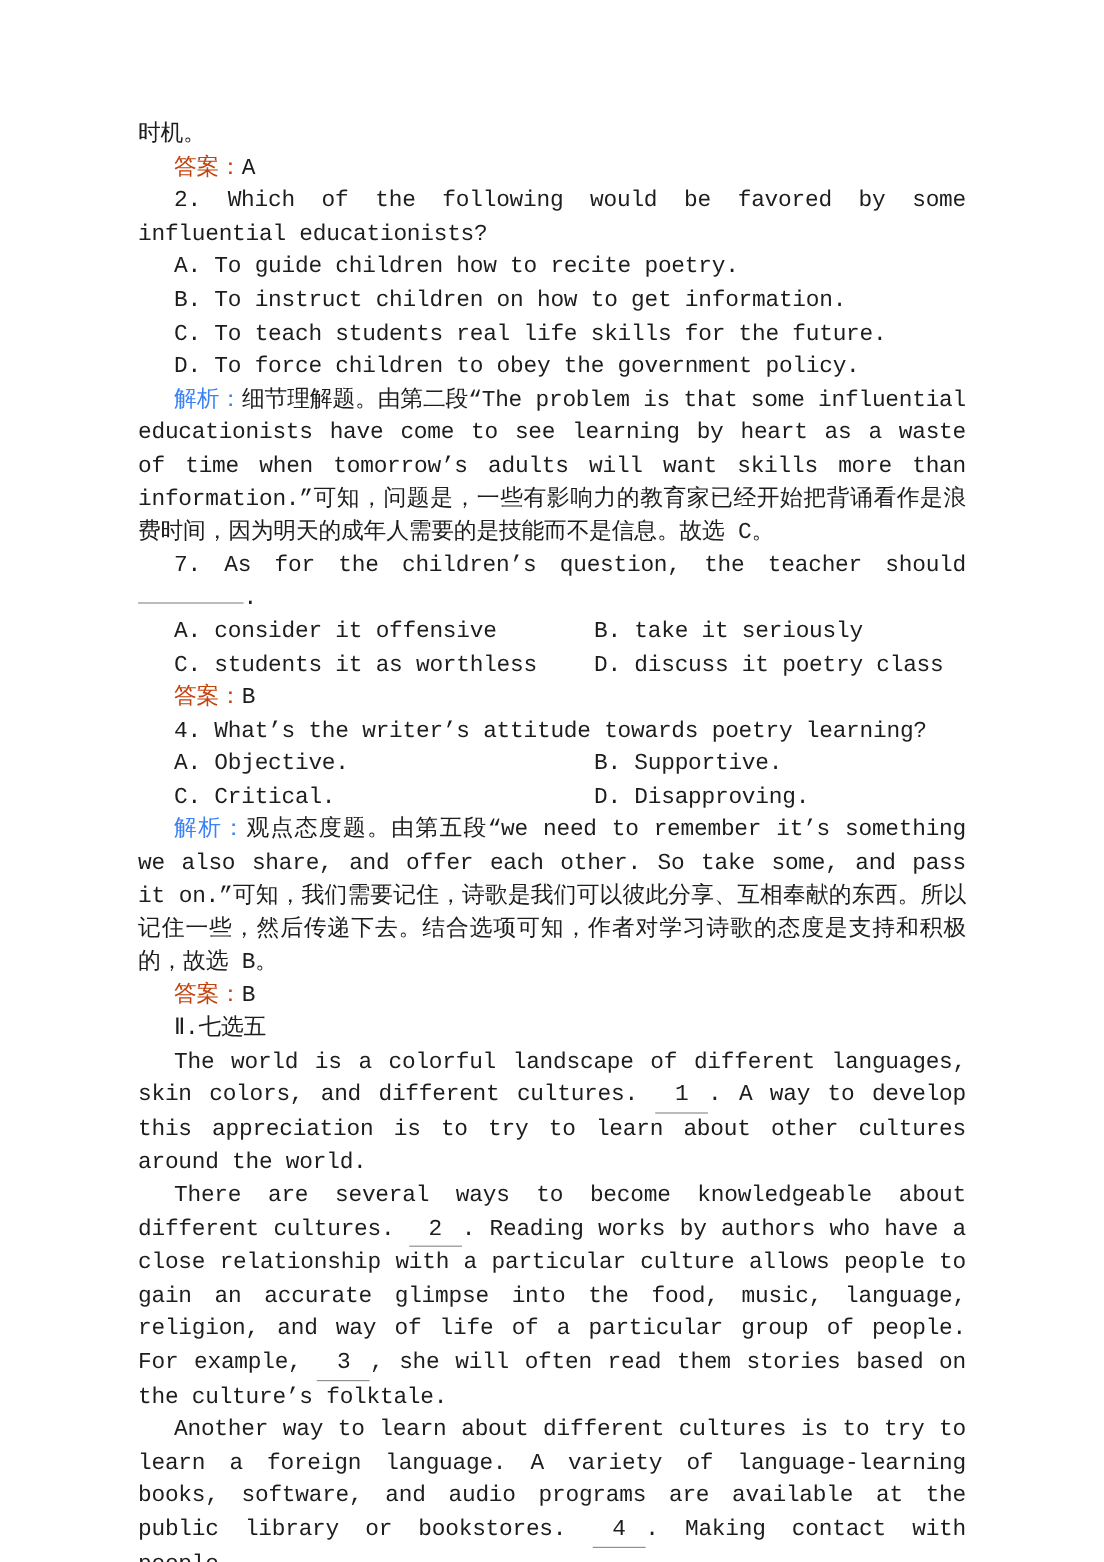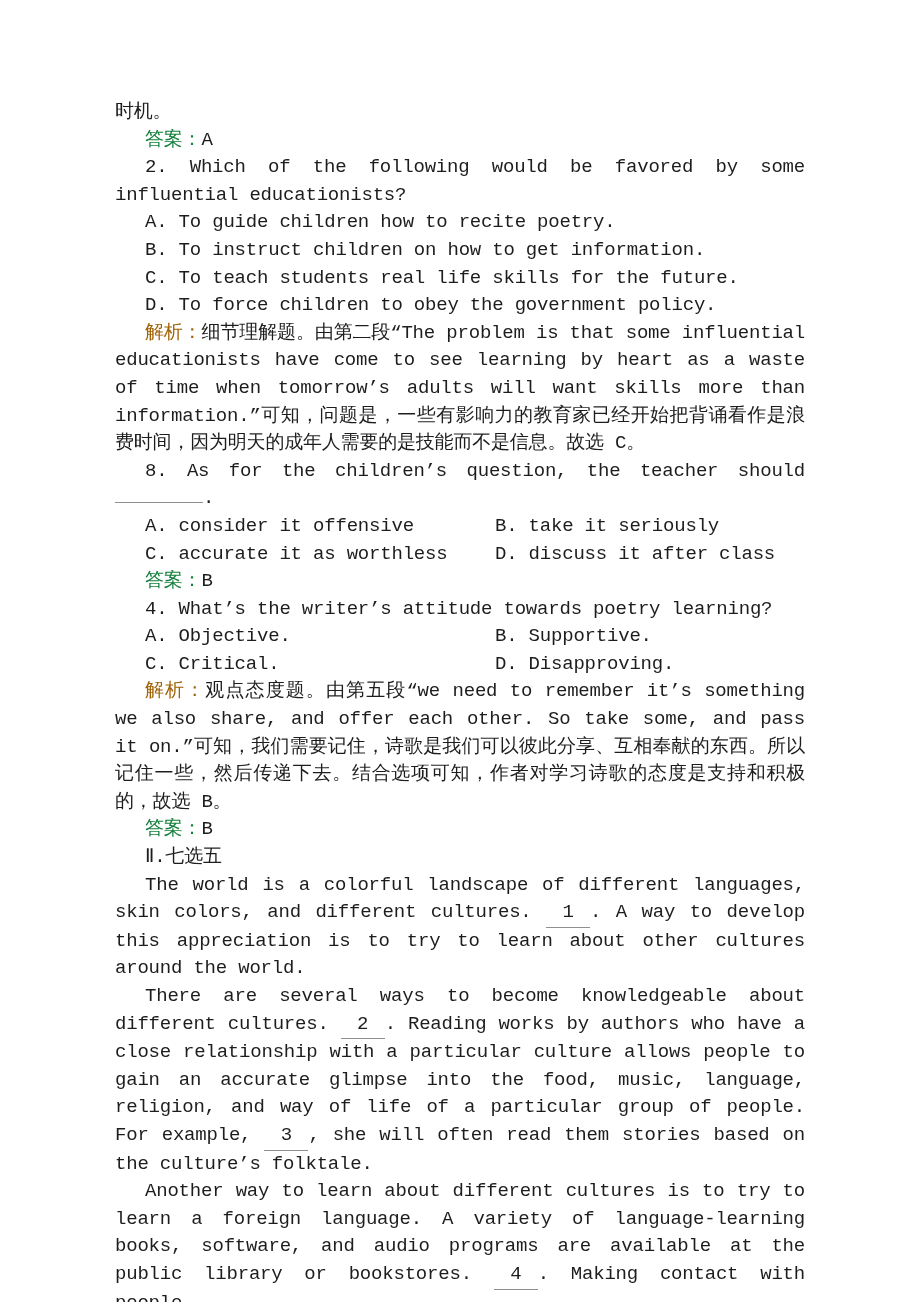--- a/index.html
+++ b/index.html
@@ -6,22 +6,22 @@
   body {
     width: 920px; height: 1302px; position: relative; overflow: hidden;
     font-family: "Liberation Mono", "DejaVu Sans Mono", monospace;
   }
   .doc {
     position: absolute; left: 115px; top: 99px; width: 690px;
     font-size: 19px; line-height: 27.6px; color: #1d1d1d; letter-spacing: -0.2px;
   }
   p { margin: 0; text-align: justify; }
   .indent { text-indent: 30px; }
-  .lbl-answer { color: #15803d; }
-  .lbl-analysis { color: #a16207; margin-top: 37px; }
+  .lbl-answer { color: #c2410c; }
+  .lbl-analysis { color: #3b82f6; margin-top: 37px; }
   .opt-row { display: flex; padding-left: 30px; text-align: left; }
   .opt-row .c1 { width: 350px; flex: 0 0 350px; }
   .opt-row .c2 { flex: 1; font-family: Liberation Mono, monospace; }
   .blank {
     display: inline-block; min-width: 44px; text-indent: 0;
     border-bottom: 1px solid #8f8f8f; text-align: center; color: #1d1d1d;
   }
   .blank-wide { min-width: 88px; }
 </style>
 </head>
@@ -33,28 +33,28 @@
 
   <p class="indent"><span class="lbl-answer">答案：</span><span>A</span></p>
 
   <p class="indent">2. Which of the following would be favored by some influential educationists?</p>
   <p class="indent">A. To guide children how to recite poetry.</p>
   <p class="indent">B. To instruct children on how to get information.</p>
   <p class="indent">C. To teach students real life skills for the future.</p>
   <p class="indent">D. To force children to obey the government policy.</p>
   <p class="indent"><span class="lbl-analysis">解析：</span><span>细节理解题。由第二段“The problem is that some influential educationists have come to see learning by heart as a waste of time when tomorrow’s adults will want skills more than information.”可知，问题是，一些有影响力的教育家已经开始把背诵看作是浪费时间，因为明天的成年人需要的是技能而不是信息。故选 C。</span></p>
 
-  <p class="indent"><span>8. As for the children’s question, the teacher should </span><span class="blank blank-wide"></span><span>.</span></p>
+  <p class="indent"><span>7. As for the children’s question, the teacher should </span><span class="blank blank-wide"></span><span>.</span></p>
   <div class="opt-row">
     <span class="c1">A. consider it offensive</span>
     <span class="c2">B. take it seriously</span>
   </div>
   <div class="opt-row">
-    <span class="c1">C. accurate it as worthless</span>
-    <span class="c2">D. discuss it after class</span>
+    <span class="c1">C. students it as worthless</span>
+    <span class="c2">D. discuss it poetry class</span>
   </div>
   <p class="indent"><span class="lbl-answer">答案：</span><span>B</span></p>
 
   <p class="indent">4. What’s the writer’s attitude towards poetry learning?</p>
   <div class="opt-row">
     <span class="c1">A. Objective.</span>
     <span class="c2">B. Supportive.</span>
   </div>
   <div class="opt-row">
     <span class="c1">C. Critical.</span>

